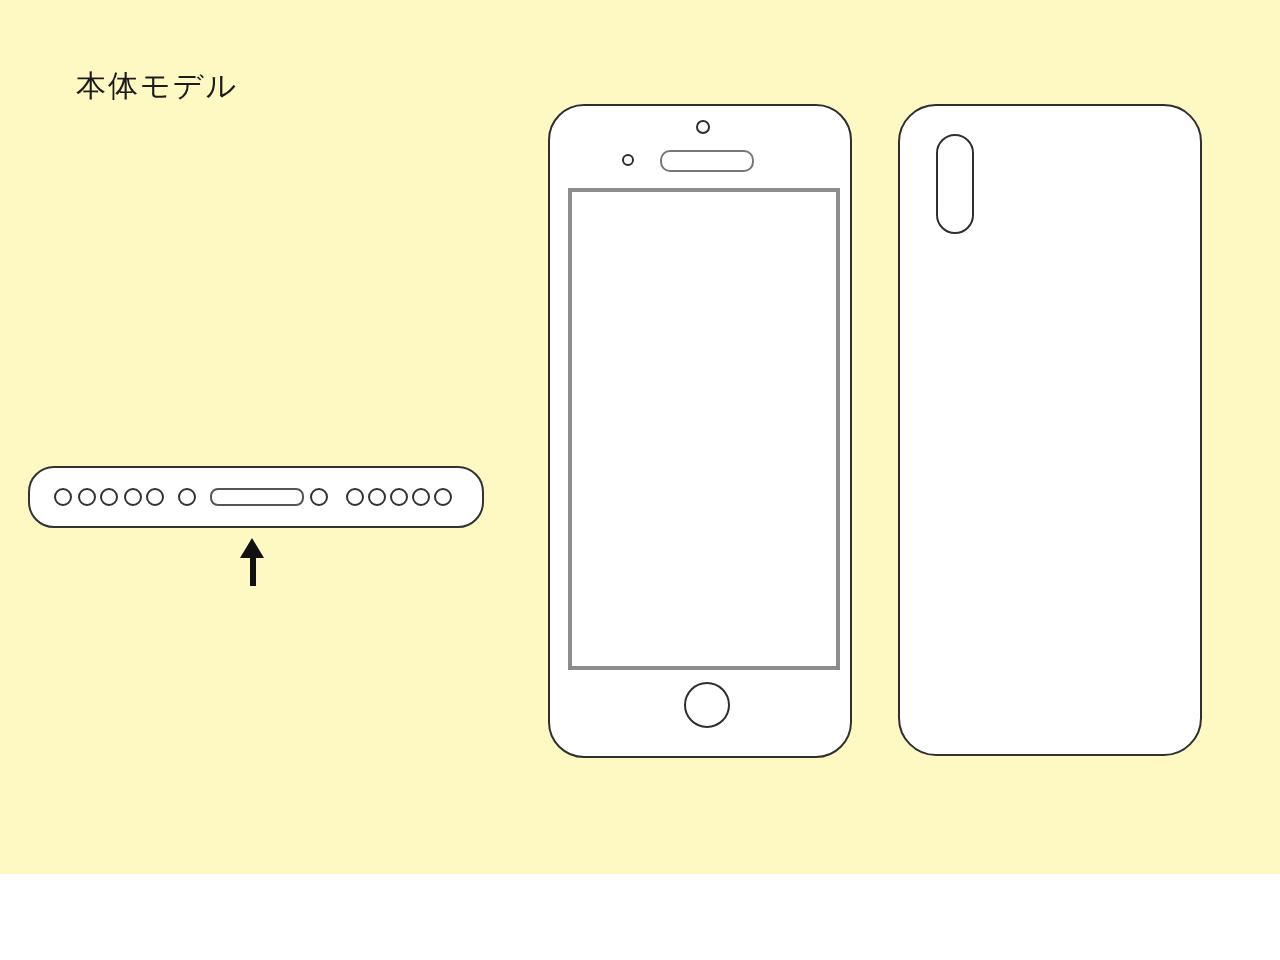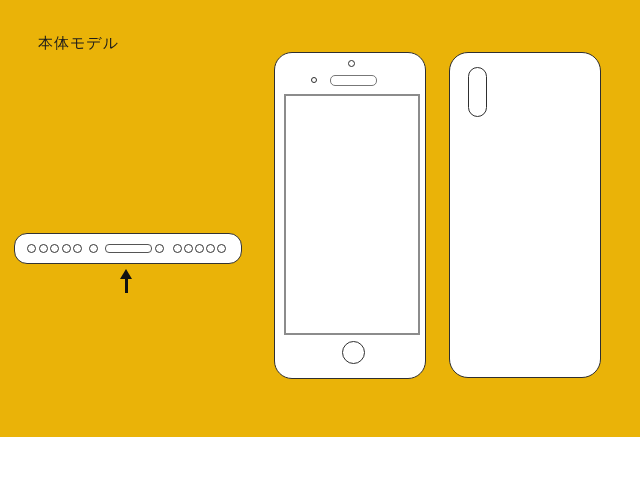--- a/index.html
+++ b/index.html
@@ -5,21 +5,21 @@
   html, body {
     margin: 0;
     padding: 0;
     background: #ffffff;
     font-family: "DejaVu Sans", "Liberation Sans", sans-serif;
   }
   .canvas {
     position: relative;
     width: 640px;
     height: 437px;
-    background: #eab308;
+    background: #fef9c3;
     overflow: hidden;
   }
 
   
   .title {
     position: absolute;
     left: 38px;
     top: 34px;
     font-size: 15px;
     letter-spacing: 1px;

